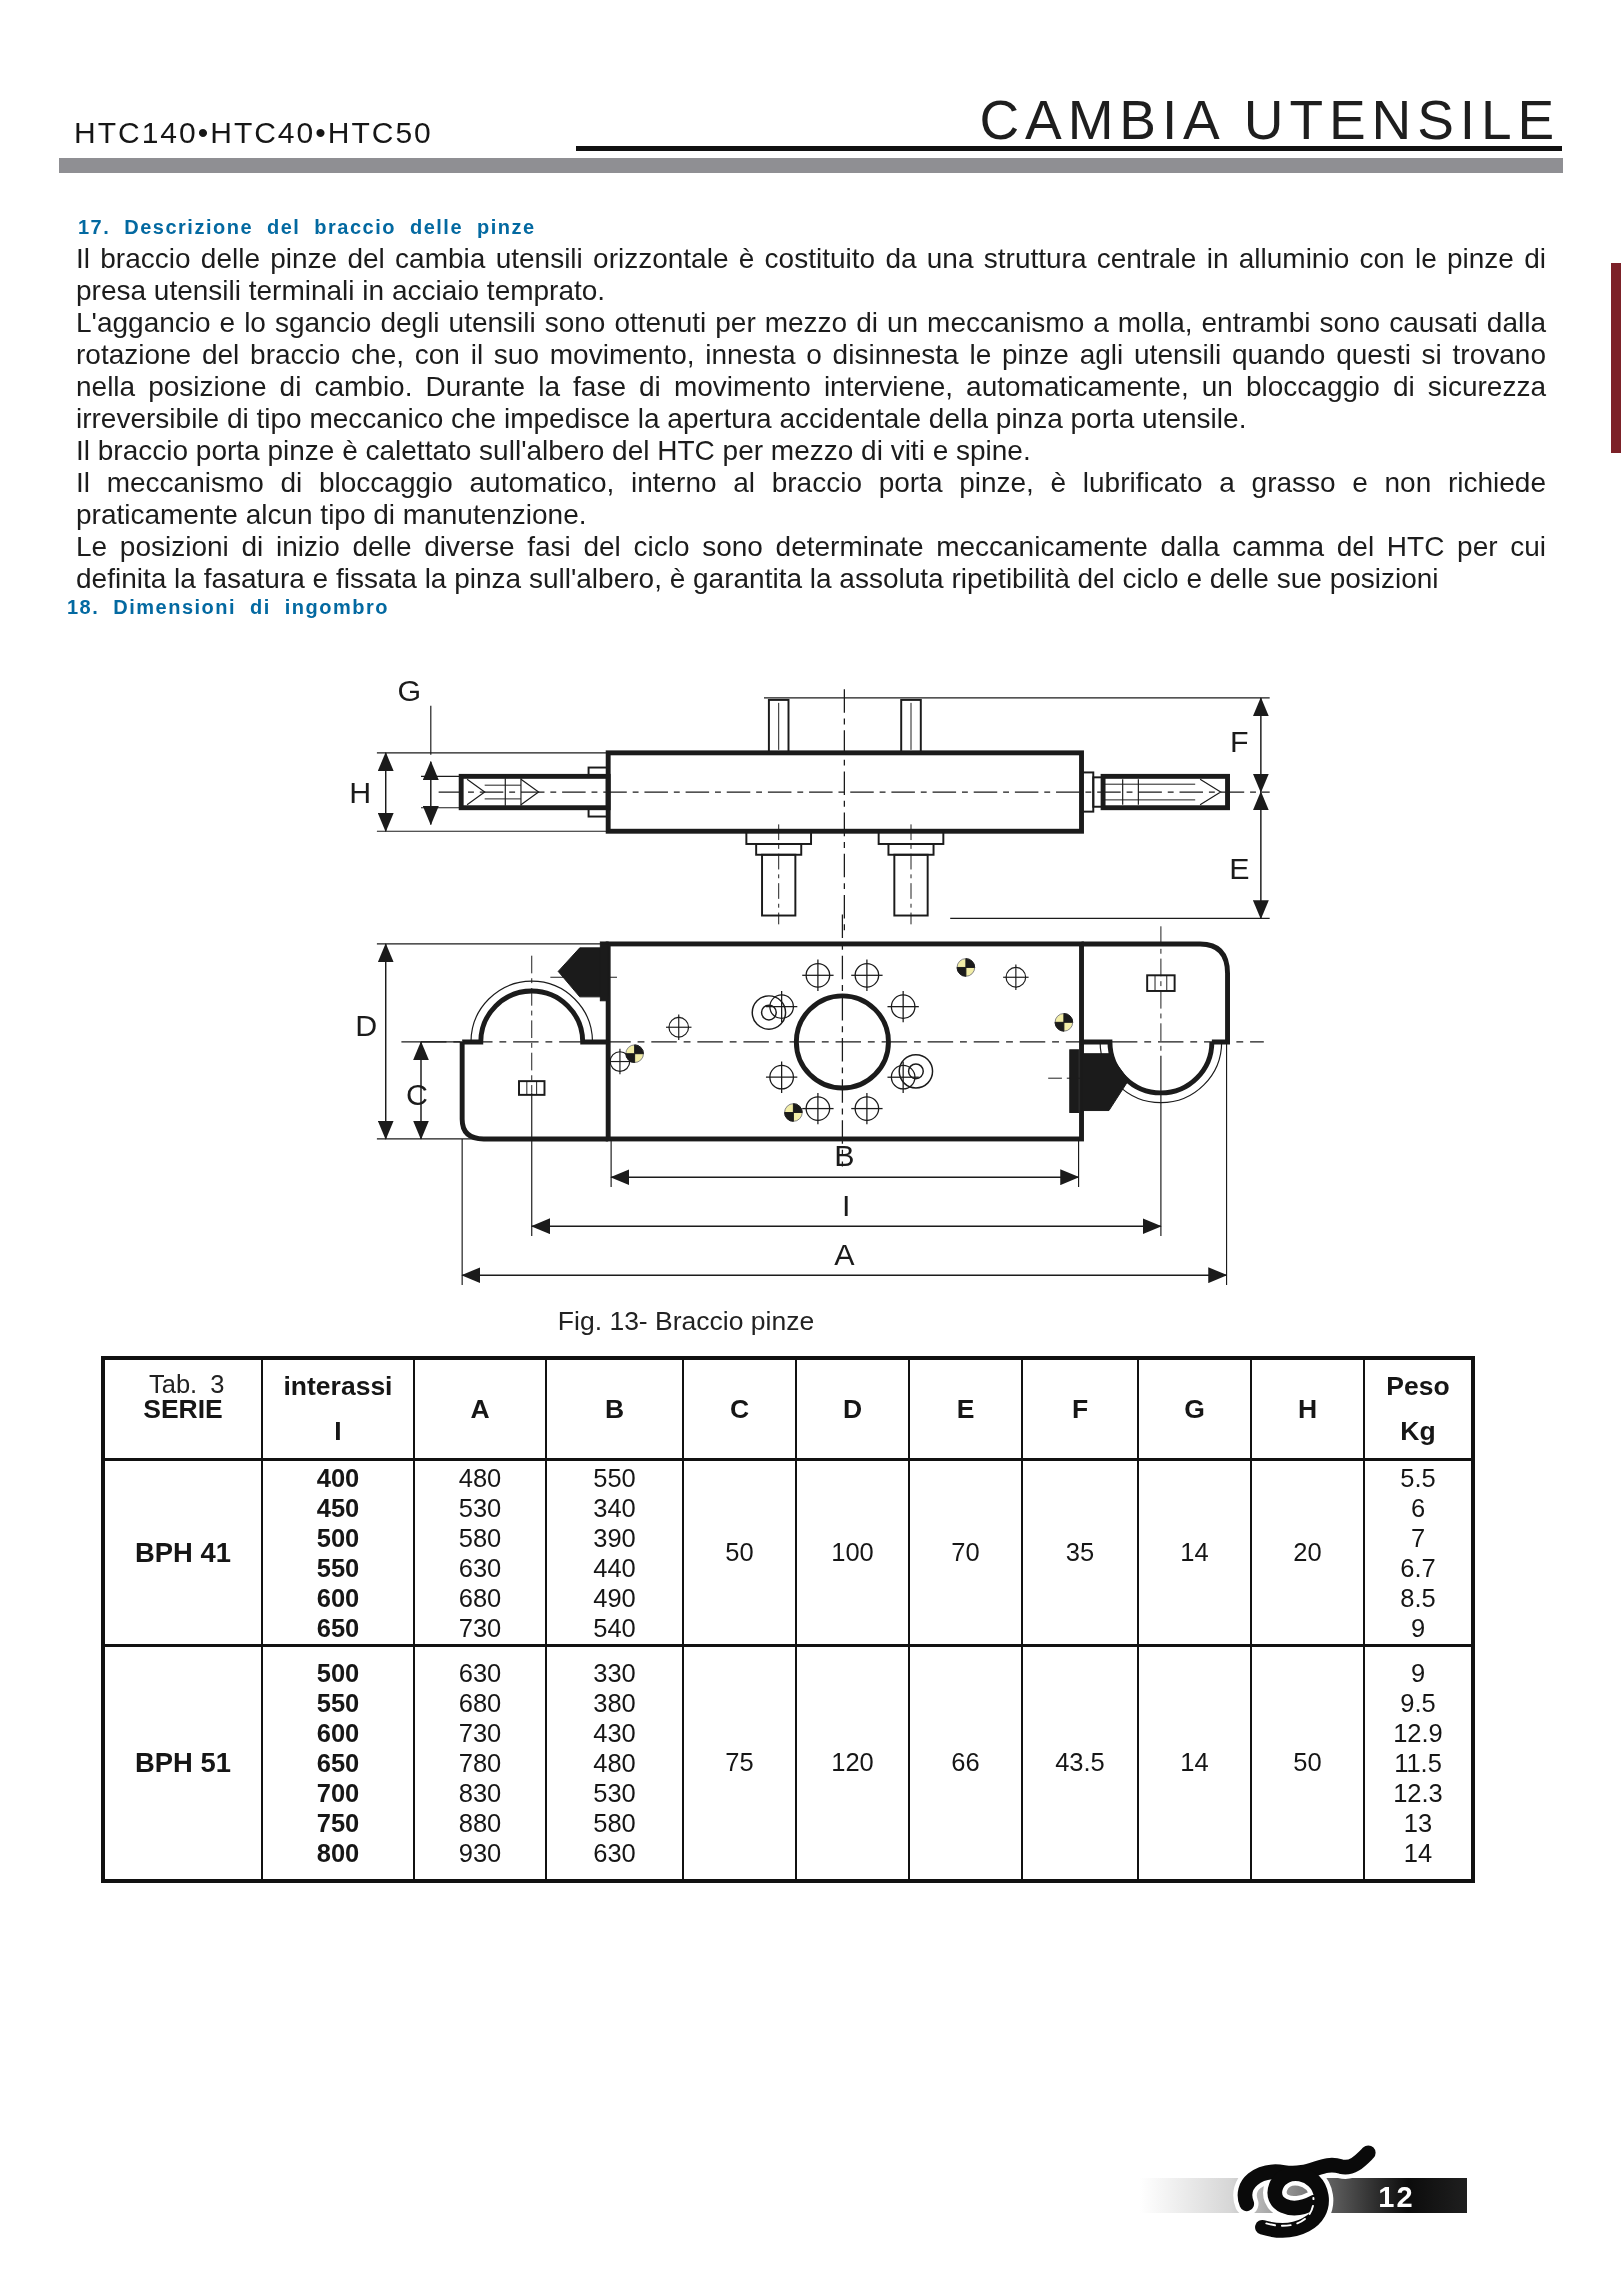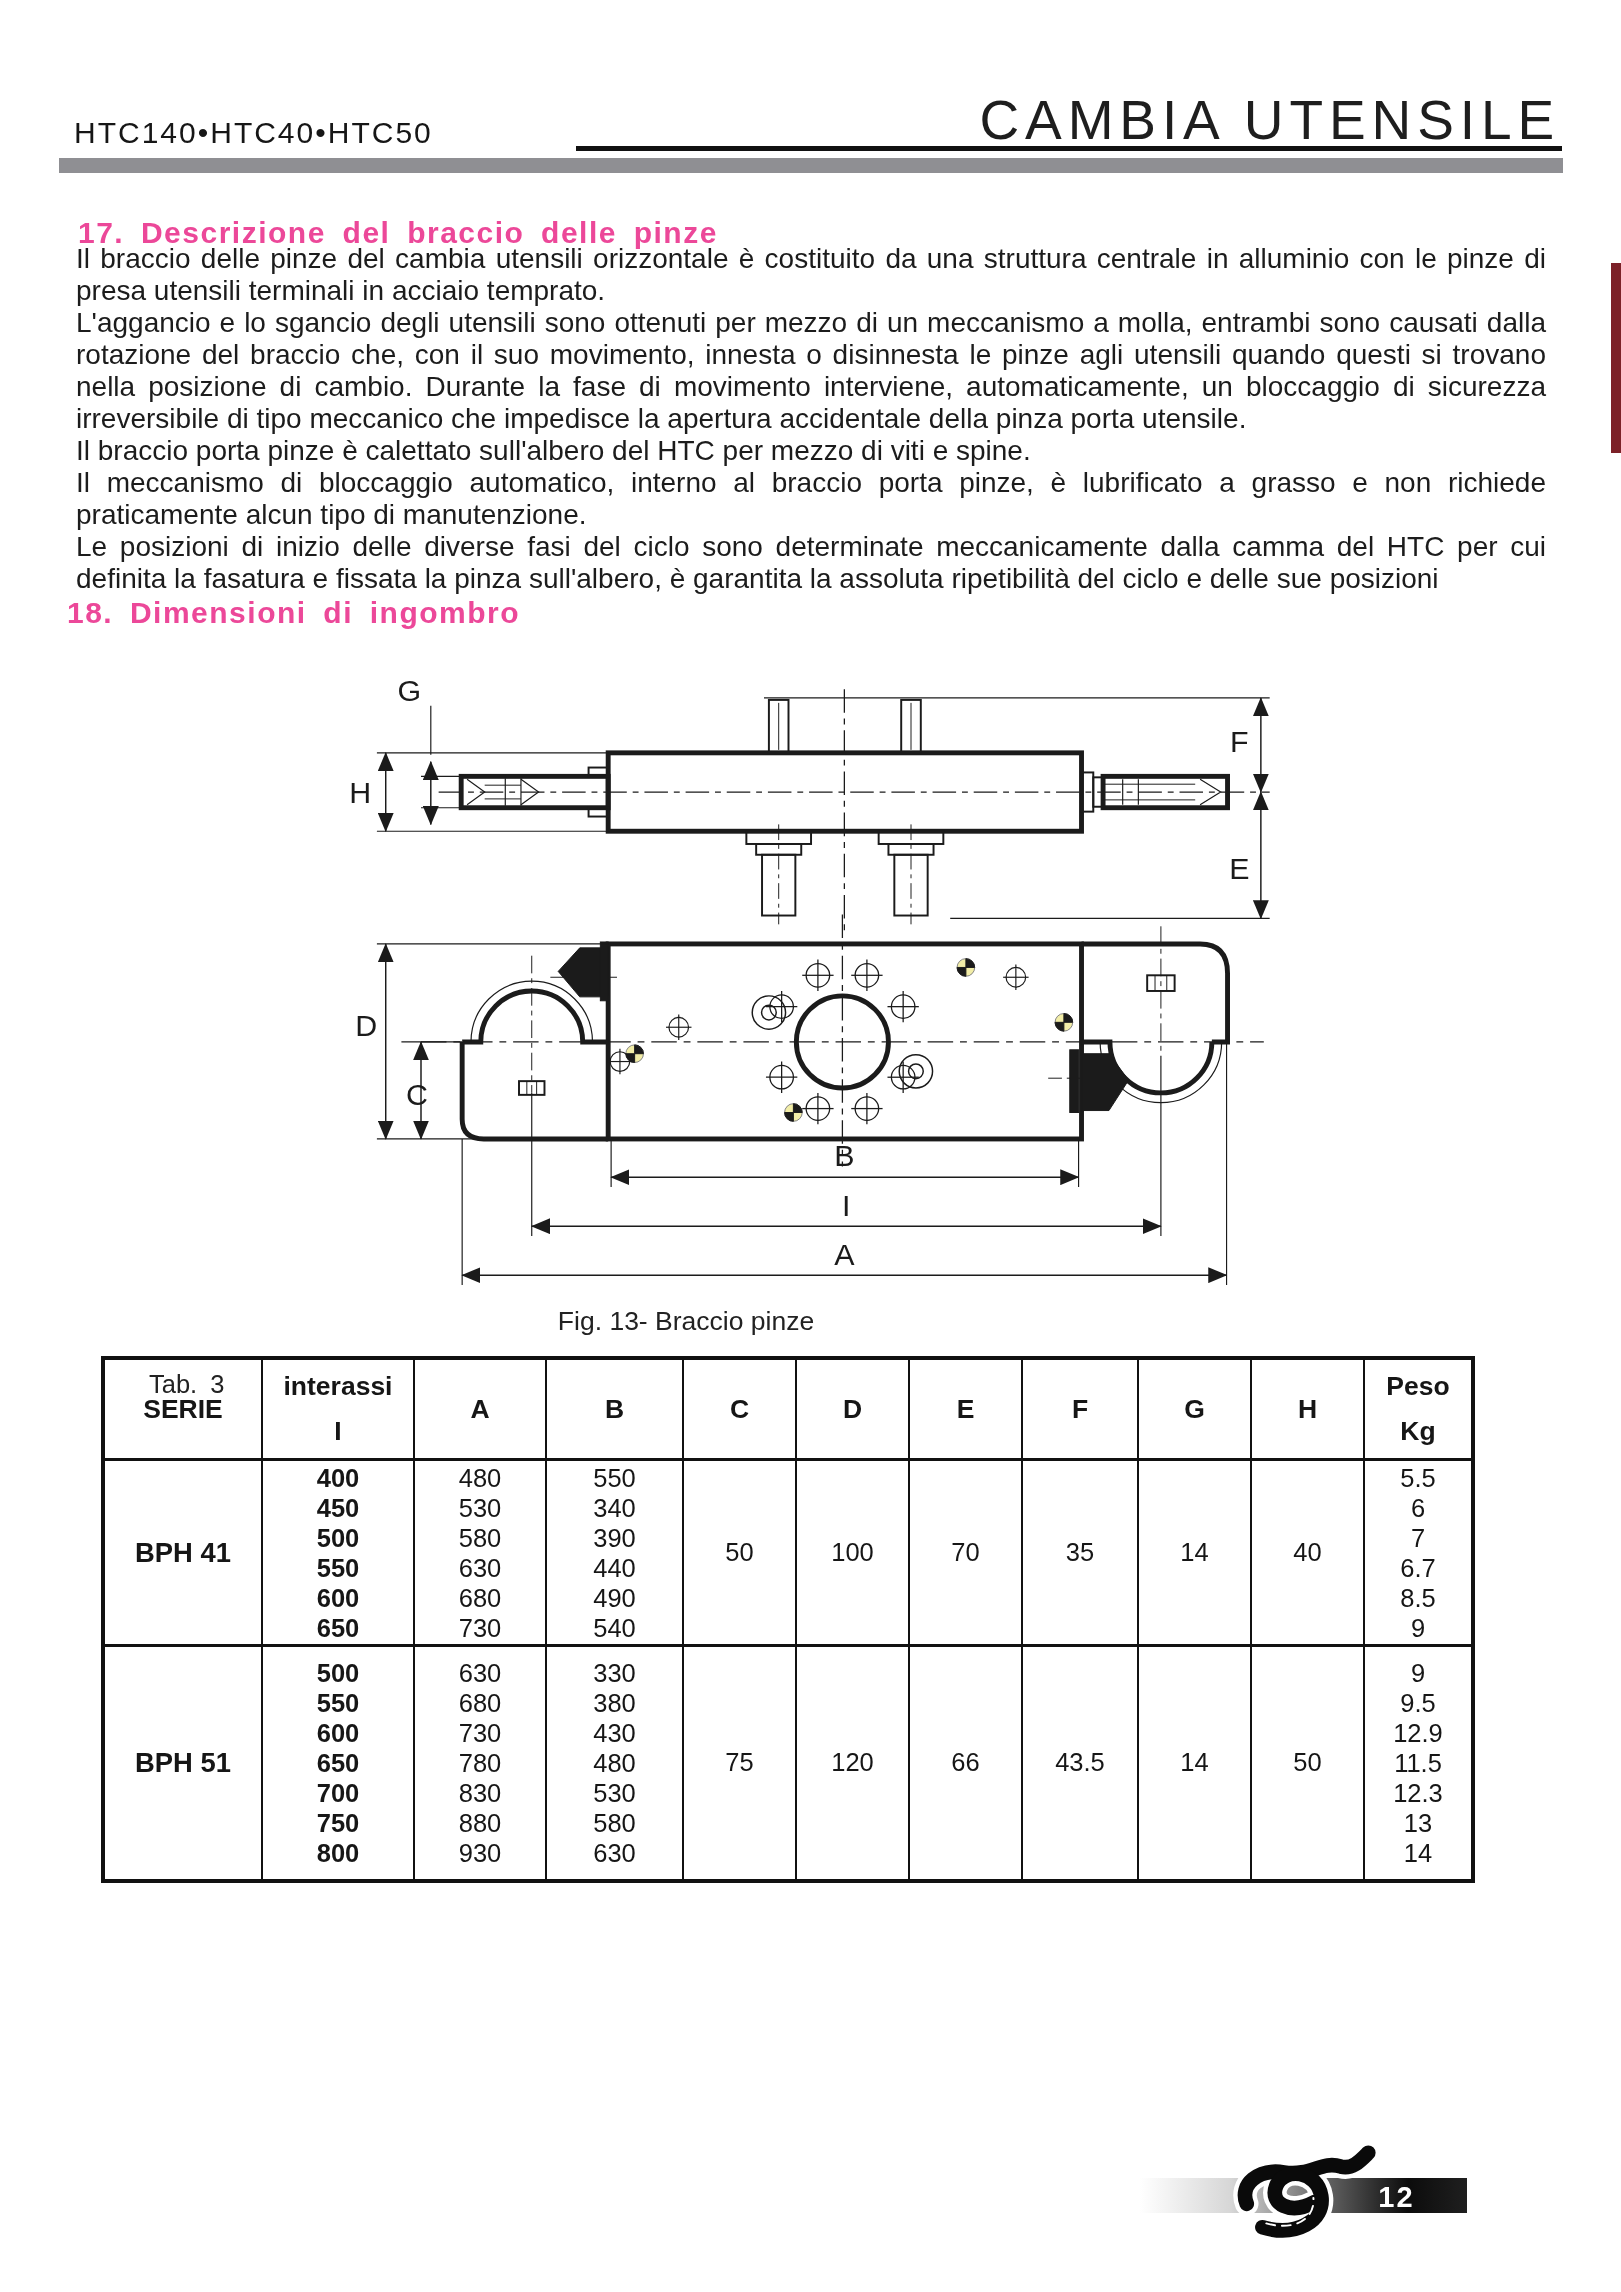--- a/index.html
+++ b/index.html
@@ -15,21 +15,21 @@
   }
   .doc-title{
     position:absolute;right:61px;top:88px;font-size:55px;letter-spacing:5.9px;
     color:#1e1e1e;font-weight:400;white-space:nowrap;
   }
   .title-underline{position:absolute;left:576px;top:146px;width:986px;height:4.9px;background:#111;}
   .gray-rule{position:absolute;left:59px;top:158px;width:1504px;height:14.7px;background:#8f8f93;}
   .red-bar{position:absolute;left:1611px;top:263px;width:9.8px;height:190px;background:#7c2128;}
   
   .sec-heading{
-    position:absolute;font-size:30px;font-weight:bold;color:#ec4899;
+    position:absolute;font-size:20px;font-weight:bold;color:#0369a1;
     letter-spacing:1.5px;word-spacing:6.9px;
   }
   #h17{left:78px;top:216px;}
   #h18{left:67px;top:596px;}
   
   .bodytext{
     position:absolute;left:76px;top:243px;width:1470px;
     font-size:28px;line-height:32px;text-align:justify;color:#1c1c1c;
   }
   .bodytext p{margin:0;}
@@ -346,21 +346,21 @@
               <div class="ln">440</div>
               <div class="ln">490</div>
               <div class="ln">540</div>
             </div>
           </td>
         <td>50</td>
         <td>100</td>
         <td>70</td>
         <td>35</td>
         <td>14</td>
-        <td>40</td>
+        <td>20</td>
         <td>
             <div class="stack">
               <div class="ln">5.5</div>
               <div class="ln">6</div>
               <div class="ln">7</div>
               <div class="ln">6.7</div>
               <div class="ln">8.5</div>
               <div class="ln">9</div>
             </div>
           </td>

